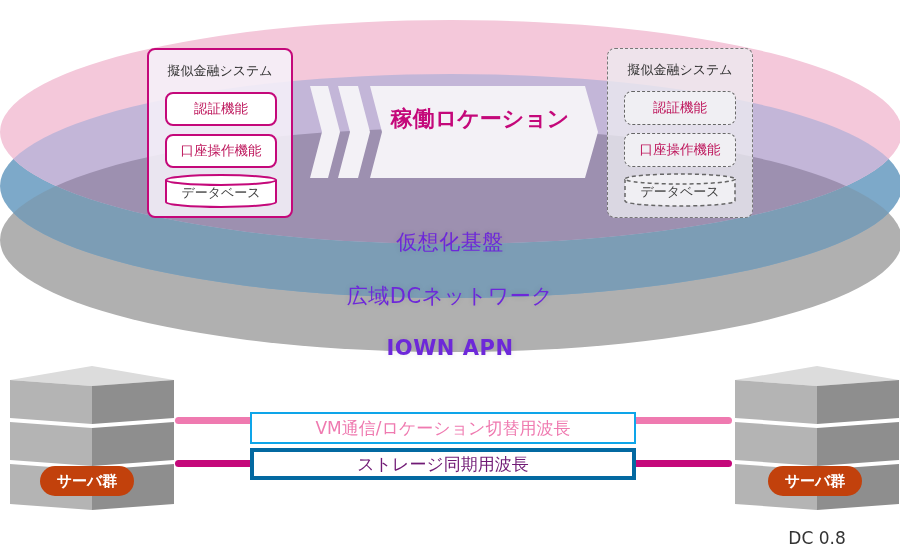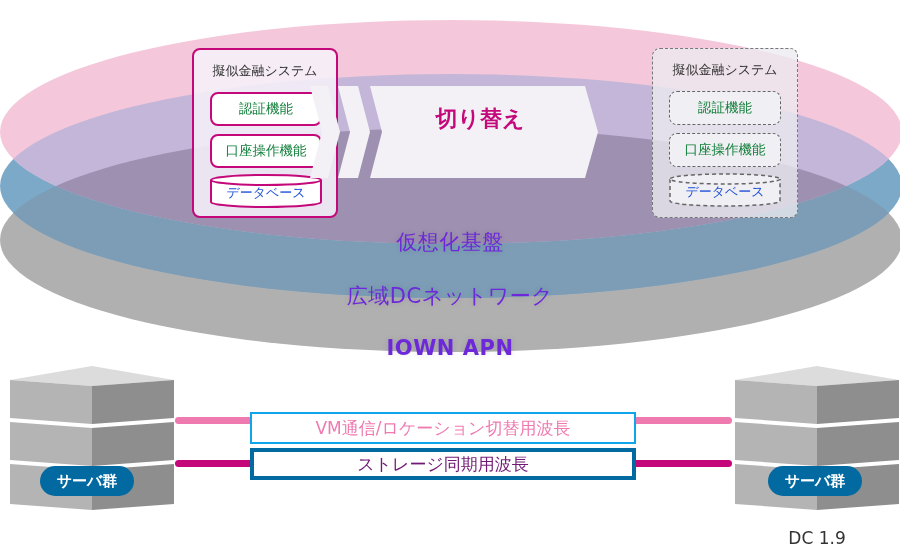--- a/index.html
+++ b/index.html
@@ -2,39 +2,39 @@
 <html><head>
 <meta charset="utf-8">
 <style>
   html, body { margin:0; padding:0; background:#ffffff; }
   body { width:900px; height:560px; position:relative; overflow:hidden;
          font-family: "DejaVu Sans", "Liberation Sans", sans-serif; }
   .layer-svg { position:absolute; left:0; top:0; }
   .abs { position:absolute; }
   .layer-label { position:absolute; left:0; width:900px; text-align:center; color:#6d28d9;
                  font-size:21px; letter-spacing:0.5px; text-shadow:0 0 6px rgba(0,0,0,0.12); }
-  .sys-box { position:absolute; width:146px; height:170px; border-radius:8px; box-sizing:border-box;margin-left:45px; }
+  .sys-box { position:absolute; width:146px; height:170px; border-radius:8px; box-sizing:border-box; }
   .sys-box.active { border:2px solid #c4087a; background:rgba(245,240,248,0.88); }
   .sys-box.standby { border:1.5px dashed #777; background:rgba(236,234,240,0.78); }
   .sys-title { position:absolute; top:12px; left:0; width:100%; text-align:center; font-size:13px; color:#333; }
   .func { position:absolute; left:16px; width:112px; height:34px; border-radius:8px; box-sizing:border-box;
-          display:flex; align-items:center; justify-content:center; font-size:13.5px; color:#15803d; }
+          display:flex; align-items:center; justify-content:center; font-size:13.5px; color:#be185d; }
   .active .func { border:2px solid #c4087a; background:#ffffff; }
   .standby .func { border:1.5px dashed #666; background:#f0eff3; }
   .db { position:absolute; left:16px; width:112px; height:34px; }
   .db-label { position:absolute; left:0; top:0; width:100%; height:100%; display:flex; align-items:center;
-              justify-content:center; font-size:13px; color:#1d4ed8; padding-top:3px; box-sizing:border-box;font-family:Liberation Serif, serif; }
+              justify-content:center; font-size:13px; color:#404040; padding-top:3px; box-sizing:border-box;font-family:Liberation Serif, serif; }
   .migrate-text { position:absolute; left:360px; top:104px; width:240px; text-align:center;
                   color:#c4087a; font-weight:bold; font-size:22px; line-height:30px; }
   .wave-box { position:absolute; left:250px; width:386px; height:32px; box-sizing:border-box; background:#fff;
               display:flex; align-items:center; justify-content:center; font-size:17px; }
   .wave-box.w1 { top:412px; border:2px solid #0ea5e9; color:#ef7ab0; }
   .wave-box.w2 { top:448px; border:4px solid #0369a1; color:#701a75; }
   .wave-line { position:absolute; height:7px; border-radius:4px; }
-  .badge { position:absolute; width:94px; height:30px; border-radius:15px; background:#0369a1; color:#fff;
+  .badge { position:absolute; width:94px; height:30px; border-radius:15px; background:#c2410c; color:#fff;
            display:flex; align-items:center; justify-content:center; font-size:15px; font-weight:bold; }
   .dc-label { position:absolute; width:100px; text-align:center; font-size:17px; color:#333; }
 </style>
 </head>
 <body>
 
 <svg class="layer-svg" width="900" height="560" viewBox="0 0 900 560">
 
   <ellipse cx="451" cy="240" rx="451" ry="112" fill="#b0b0b0"></ellipse>
 
@@ -103,21 +103,21 @@
     <div class="db-label">データベース</div>
   </div>
 </div>
 
 <svg class="abs" style="left:310px; top:86px;" width="290" height="92" viewBox="0 0 290 92">
   <polygon points="0,0 18,0 30,46 18,92 0,92 12,46" fill="#f3f1f6"></polygon>
   <polygon points="28,0 48,0 60,46 48,92 28,92 40,46" fill="#f3f1f6"></polygon>
   <polygon points="60,0 275,0 288,46 275,92 60,92 72,46" fill="#f3f1f6"></polygon>
 </svg>
 <div class="migrate-text">
-  <div>切り替え</div>
+  <div>稼働ロケーション</div>
 </div>
 
 <svg class="abs" style="left:10px; top:366px;" width="164" height="152" viewBox="0 0 164 152">
 
   <polygon points="0,14 82,0 164,14 82,20" fill="#dcdcdc"></polygon>
 
   <polygon points="0,14 82,20 82,58 0,52" fill="#b4b4b4"></polygon>
   <polygon points="82,20 164,14 164,52 82,58" fill="#8e8e8e"></polygon>
 
   <polygon points="0,56 82,62 82,100 0,94" fill="#b4b4b4"></polygon>
@@ -132,21 +132,21 @@
 <svg class="abs" style="left:735px; top:366px;" width="164" height="152" viewBox="0 0 164 152">
   <polygon points="0,14 82,0 164,14 82,20" fill="#dcdcdc"></polygon>
   <polygon points="0,14 82,20 82,58 0,52" fill="#b4b4b4"></polygon>
   <polygon points="82,20 164,14 164,52 82,58" fill="#8e8e8e"></polygon>
   <polygon points="0,56 82,62 82,100 0,94" fill="#b4b4b4"></polygon>
   <polygon points="82,62 164,56 164,94 82,100" fill="#8e8e8e"></polygon>
   <polygon points="0,98 82,104 82,144 0,138" fill="#b4b4b4"></polygon>
   <polygon points="82,104 164,98 164,138 82,144" fill="#8e8e8e"></polygon>
 </svg>
 <div class="badge" style="left:768px; top:466px;">サーバ群</div>
-<div class="dc-label" style="left:767px; top:528px;">DC 1.9</div>
+<div class="dc-label" style="left:767px; top:528px;">DC 0.8</div>
 
 <div class="wave-line" style="left:175px; top:417px; width:80px; background:#ef7ab0;"></div>
 <div class="wave-line" style="left:632px; top:417px; width:100px; background:#ef7ab0;"></div>
 <div class="wave-box w1">VM通信/ロケーション切替用波長</div>
 
 <div class="wave-line" style="left:175px; top:460px; width:80px; background:#c4087a;"></div>
 <div class="wave-line" style="left:632px; top:460px; width:100px; background:#c4087a;"></div>
 <div class="wave-box w2">ストレージ同期用波長</div>
 
 </body></html>

